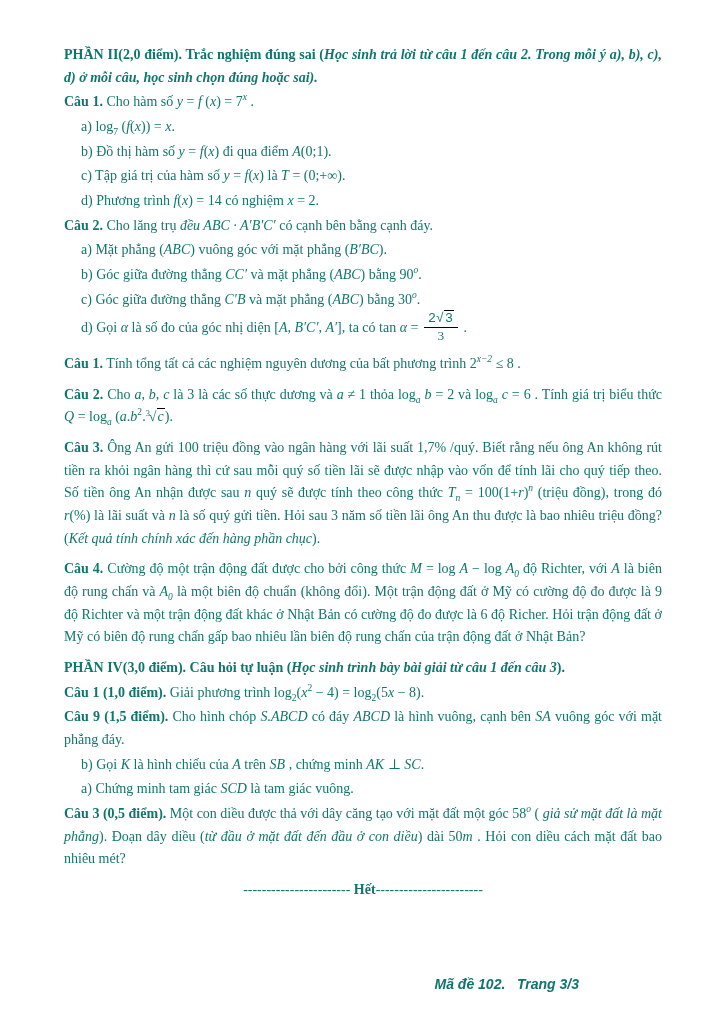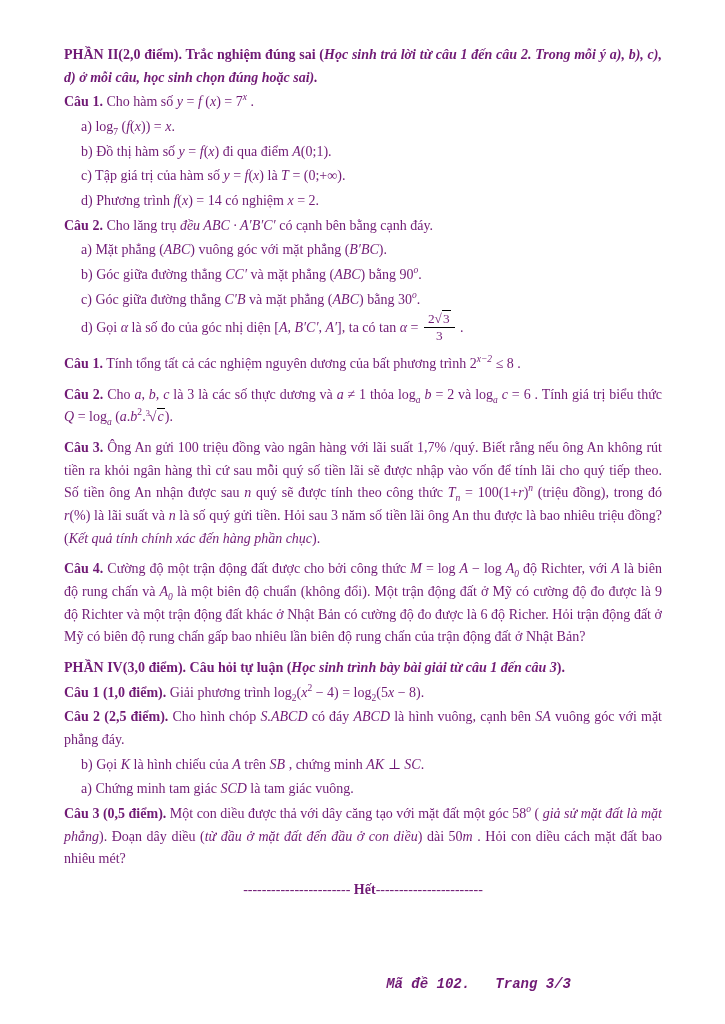--- a/index.html
+++ b/index.html
@@ -1,41 +1,41 @@
 <!DOCTYPE html>
 <html><head>
 <meta charset="utf-8">
 <style>
   html,body{margin:0;padding:0;background:#fff;}
   .page{
     width:725px;height:1024px;background:#ffffff;position:relative;overflow:hidden;
     font-family:"Liberation Serif", "DejaVu Serif", serif;
-    font-size:14px;color:#701a75;
+    font-size:14px;color:#0f766e;
   }
   .content{position:absolute;left:64px;right:63px;top:44px;}
   .para{margin:0 0 2px 0;text-align:justify;line-height:1.62;}
   .para.ind{padding-left:17px;}
   .para.center{text-align:center;}
   .para.mt{margin-top:8px;}
   .b{font-weight:700;}
   .i{font-style:italic;}
   .sup{font-size:0.68em;vertical-align:super;line-height:0;}
   .sub{font-size:0.68em;vertical-align:sub;line-height:0;}
   .frac{
     display:inline-flex;flex-direction:column;text-align:center;vertical-align:middle;
     line-height:1.15;font-size:0.95em;margin:0 2px;position:relative;top:-2px;
   }
-  .frac .num{border-bottom:1px solid #000;padding:0 4px;}
+  .frac .num{border-bottom:1px solid #000;padding:0 4px;font-family:Liberation Mono, monospace;}
   .frac .den{padding:0 4px;}
   .sqrt{white-space:nowrap;}
   .sqrt .rdeg{font-size:0.6em;vertical-align:super;margin-right:-1px;}
   .sqrt .rad{border-top:1px solid #000;padding:0 1px;}
   .footer{
-    position:absolute;right:154px;bottom:32px;
-    font-family:Liberation Mono, monospace;font-size:14px;
+    position:absolute;right:146px;bottom:32px;
+    font-family:Liberation Sans, sans-serif;font-size:14px;
   }
 </style>
 </head>
 <body>
 
 <div class="page">
   <div class="content">
       <div class="para"><span class="b">PHẦN II(2,0 điểm). Trắc nghiệm đúng sai (</span><span class="b i">Học sinh trả lời từ câu 1 đến câu 2. Trong mỗi ý </span><span class="b i">a), b), c), d)</span><span class="b i"> ở mỗi câu, học sinh chọn đúng hoặc sai).</span></div>
       <div class="para"><span class="b">Câu 1.</span><span> Cho hàm số </span><span class="i">y</span><span> = </span><span class="i">f</span><span> (</span><span class="i">x</span><span>) = 7</span><span class="sup i">x</span><span> .</span></div>
       <div class="para ind"><span>a) log</span><span class="sub">7</span><span> (</span><span class="i">f</span><span>(</span><span class="i">x</span><span>)) = </span><span class="i">x</span><span>.</span></div>
@@ -49,20 +49,20 @@
       <div class="para ind"><span>d) Gọi </span><span class="i">α</span><span> là số đo của góc nhị diện [</span><span class="i">A</span><span>, </span><span class="i">B′C′</span><span>, </span><span class="i">A′</span><span>], ta có tan </span><span class="i">α</span><span> = </span><span class="frac">
           <span class="num"><span>2</span><span class="sqrt"><span class="rsign">√</span><span class="rad"><span>3</span></span></span></span>
           <span class="den"><span>3</span></span>
         </span><span> .</span></div>
       <div class="para mt"><span class="b">Câu 1.</span><span> Tính tổng tất cả các nghiệm nguyên dương của bất phương trình 2</span><span class="sup i">x−2</span><span> ≤ 8 .</span></div>
       <div class="para mt"><span class="b">Câu 2.</span><span> Cho </span><span class="i">a</span><span>, </span><span class="i">b</span><span>, </span><span class="i">c</span><span> là 3 là các số thực dương và </span><span class="i">a</span><span> ≠ 1 thỏa log</span><span class="sub i">a</span><span> </span><span class="i">b</span><span> = 2 và log</span><span class="sub i">a</span><span> </span><span class="i">c</span><span> = 6 . Tính giá trị biểu thức </span><span class="i">Q</span><span> = log</span><span class="sub i">a</span><span> (</span><span class="i">a</span><span>.</span><span class="i">b</span><span class="sup">2</span><span>.</span><span class="sqrt"><span class="rdeg">3</span><span class="rsign">√</span><span class="rad"><span class="i">c</span></span></span><span>).</span></div>
       <div class="para mt"><span class="b">Câu 3.</span><span> Ông An gửi 100 triệu đồng vào ngân hàng với lãi suất 1,7% /quý. Biết rằng nếu ông An không rút tiền ra khỏi ngân hàng thì cứ sau mỗi quý số tiền lãi sẽ được nhập vào vốn để tính lãi cho quý tiếp theo. Số tiền ông An nhận được sau </span><span class="i">n</span><span> quý sẽ được tính theo công thức </span><span class="i">T</span><span class="sub i">n</span><span> = 100(1+</span><span class="i">r</span><span>)</span><span class="sup i">n</span><span> (triệu đồng), trong đó </span><span class="i">r</span><span>(%) là lãi suất và </span><span class="i">n</span><span> là số quý gửi tiền. Hỏi sau 3 năm số tiền lãi ông An thu được là bao nhiêu triệu đồng? (</span><span class="i">Kết quả tính chính xác đến hàng phần chục</span><span>).</span></div>
       <div class="para mt"><span class="b">Câu 4.</span><span> Cường độ một trận động đất được cho bởi công thức </span><span class="i">M</span><span> = log </span><span class="i">A</span><span> − log </span><span class="i">A</span><span class="sub i">0</span><span> độ Richter, với </span><span class="i">A</span><span> là biên độ rung chấn và </span><span class="i">A</span><span class="sub i">0</span><span> là một biên độ chuẩn (không đổi). Một trận động đất ở Mỹ có cường độ đo được là 9 độ Richter và một trận động đất khác ở Nhật Bản có cường độ đo được là 6 độ Richer. Hỏi trận động đất ở Mỹ có biên độ rung chấn gấp bao nhiêu lần biên độ rung chấn của trận động đất ở Nhật Bản?</span></div>
       <div class="para mt"><span class="b">PHẦN IV(3,0 điểm). Câu hỏi tự luận (</span><span class="b i">Học sinh trình bày bài giải từ câu 1 đến câu 3</span><span class="b">).</span></div>
       <div class="para"><span class="b">Câu 1 (1,0 điểm).</span><span>  Giải phương trình log</span><span class="sub">2</span><span>(</span><span class="i">x</span><span class="sup">2</span><span> − 4) = log</span><span class="sub">2</span><span>(5</span><span class="i">x</span><span> − 8).</span></div>
-      <div class="para"><span class="b">Câu 2 (2,5 điểm).</span><span> Cho hình chóp </span><span class="i">S.ABCD</span><span> có đáy </span><span class="i">ABCD</span><span> là hình vuông, cạnh bên </span><span class="i">SA</span><span> vuông góc với mặt phẳng đáy.</span></div>
+      <div class="para"><span class="b">Câu 9 (1,5 điểm).</span><span> Cho hình chóp </span><span class="i">S.ABCD</span><span> có đáy </span><span class="i">ABCD</span><span> là hình vuông, cạnh bên </span><span class="i">SA</span><span> vuông góc với mặt phẳng đáy.</span></div>
       <div class="para ind"><span>b) Gọi </span><span class="i">K</span><span> là hình chiếu của </span><span class="i">A</span><span> trên </span><span class="i">SB</span><span> , chứng minh </span><span class="i">AK</span><span> ⊥ </span><span class="i">SC</span><span>.</span></div>
       <div class="para ind"><span>a) Chứng minh tam giác </span><span class="i">SCD</span><span> là tam giác vuông.</span></div>
       <div class="para"><span class="b">Câu 3 (0,5 điểm).</span><span> Một con diều được thả với dây căng tạo với mặt đất một góc 58</span><span class="sup i">o</span><span> ( </span><span class="i">giả sử mặt đất là mặt phẳng</span><span>). Đoạn dây diều (</span><span class="i">từ đầu ở mặt đất đến đầu ở con diều</span><span>) dài 50</span><span class="i">m</span><span> . Hỏi con diều cách mặt đất bao nhiêu mét?</span></div>
       <div class="para center mt"><span>----------------------- </span><span class="b">Hết</span><span>-----------------------</span></div>
     </div>
   <div class="footer"><span class="b i">Mã đề 102.&nbsp;&nbsp; Trang 3/3</span></div>
 </div>
 
 </body></html>

